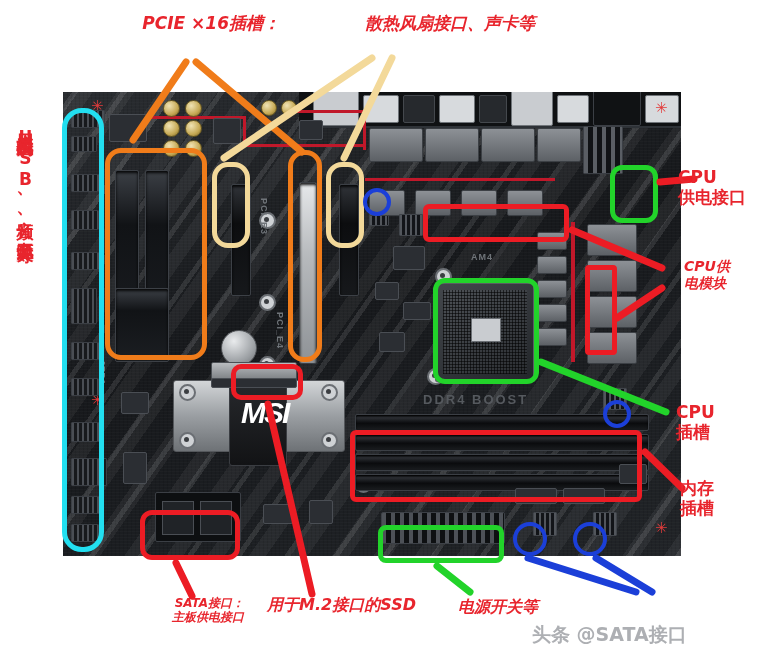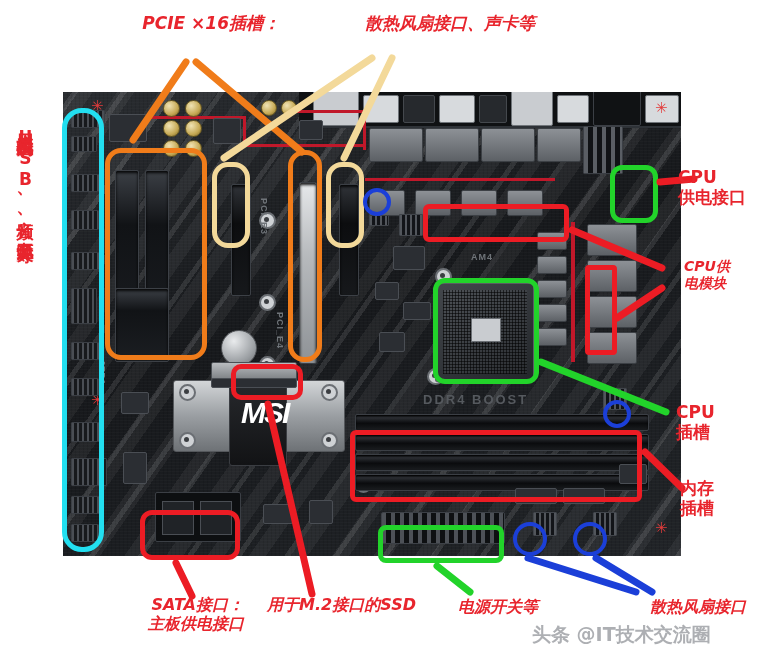--- a/index.html
+++ b/index.html
@@ -326,28 +326,27 @@
   <div class="lbl l" style="left:676px;top:402px;width:80px;font-size:17px;">
     <div>CPU</div>
     <div>插槽</div>
   </div>
 
   <div class="lbl l" style="left:680px;top:478px;width:78px;font-size:17px;">
     <div>内存</div>
     <div>插槽</div>
   </div>
 
-  <div class="lbl c" style="left:84px;top:596px;width:160px;font-size:16px;">
+  <div class="lbl c" style="left:84px;top:596px;width:160px;font-size:12px;">
     <div>SATA接口：</div>
     <div>主板供电接口</div>
   </div>
 
   <div class="lbl c" style="left:246px;top:596px;width:170px;font-size:16px;">
     <div>用于M.2接口的SSD</div>
   </div>
 
   <div class="lbl c" style="left:398px;top:598px;width:140px;font-size:16px;">电源开关等</div>
 
-  <div class="lbl c" style="left:586px;top:598px;width:160px;font-size:16px;">散热风扇接口</div>
-
-  <div class="wm" style="left:532px;top:622px;">头条 @IT技术交流圈</div>
+
+  <div class="wm" style="left:532px;top:622px;">头条 @SATA接口</div>
 
 </div>
 
 </body></html>

